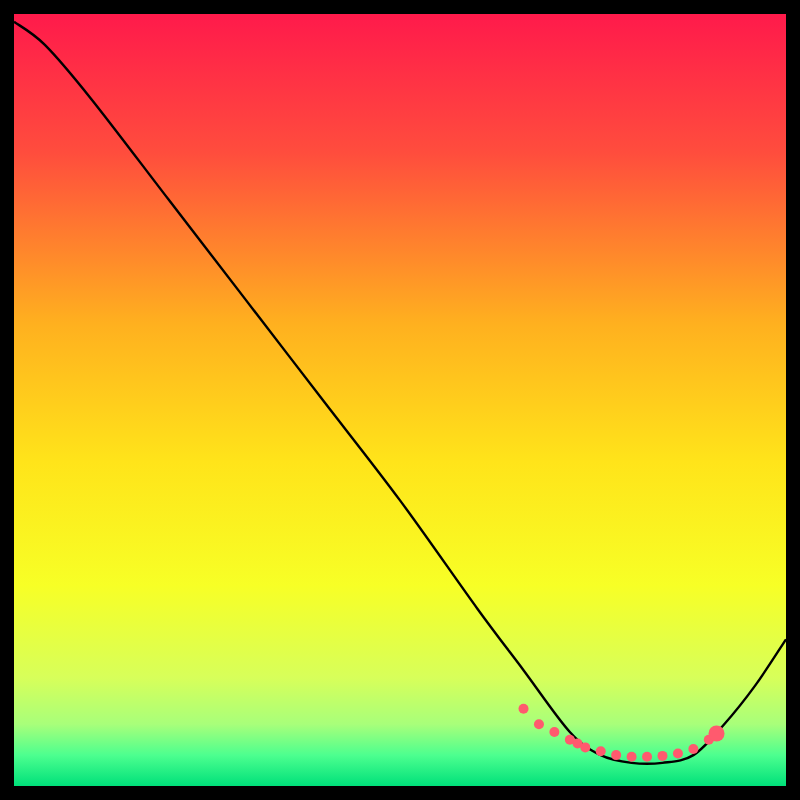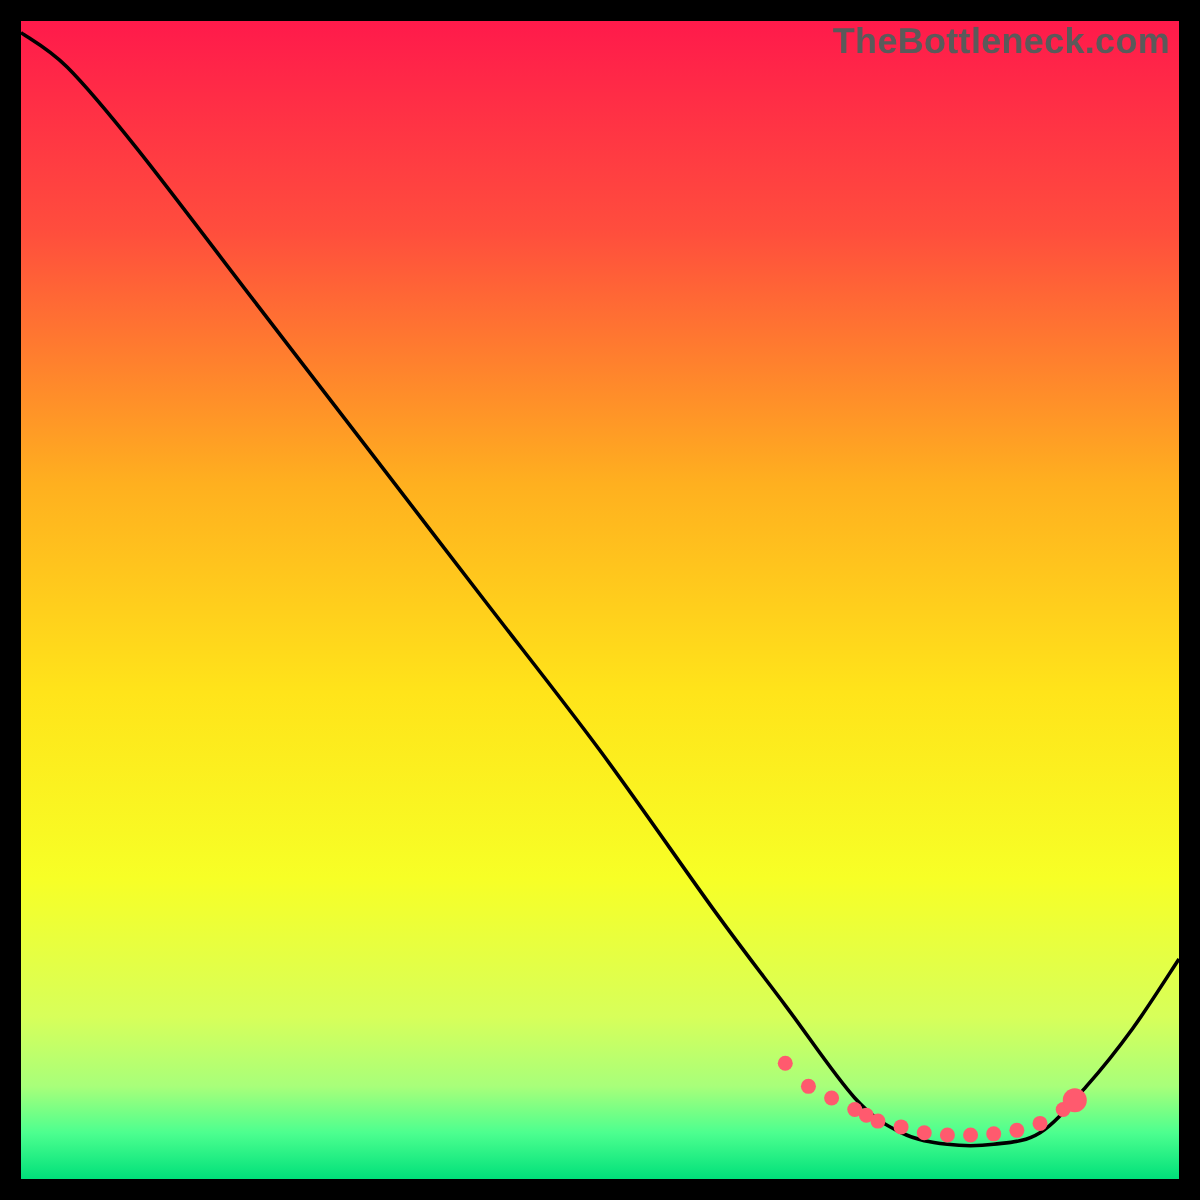--- a/index.html
+++ b/index.html
@@ -33,21 +33,20 @@
     position: absolute;
     left: 0;
     top: 0;
   }
 </style>
 </head>
 <body>
 
 <div class="frame">
 
-  <div class="watermark">TheBottleneck.com</div>
 
   <svg id="chart-svg" width="772" height="772" viewBox="0 0 772 772">
     <defs>
       <linearGradient id="bg-grad" x1="0" y1="0" x2="0" y2="1">
           <stop offset="0%" stop-color="#ff1a4b"></stop>
           <stop offset="18%" stop-color="#ff4d3d"></stop>
           <stop offset="40%" stop-color="#ffb01f"></stop>
           <stop offset="58%" stop-color="#ffe41a"></stop>
           <stop offset="74%" stop-color="#f7ff26"></stop>
           <stop offset="86%" stop-color="#d7ff5a"></stop>

